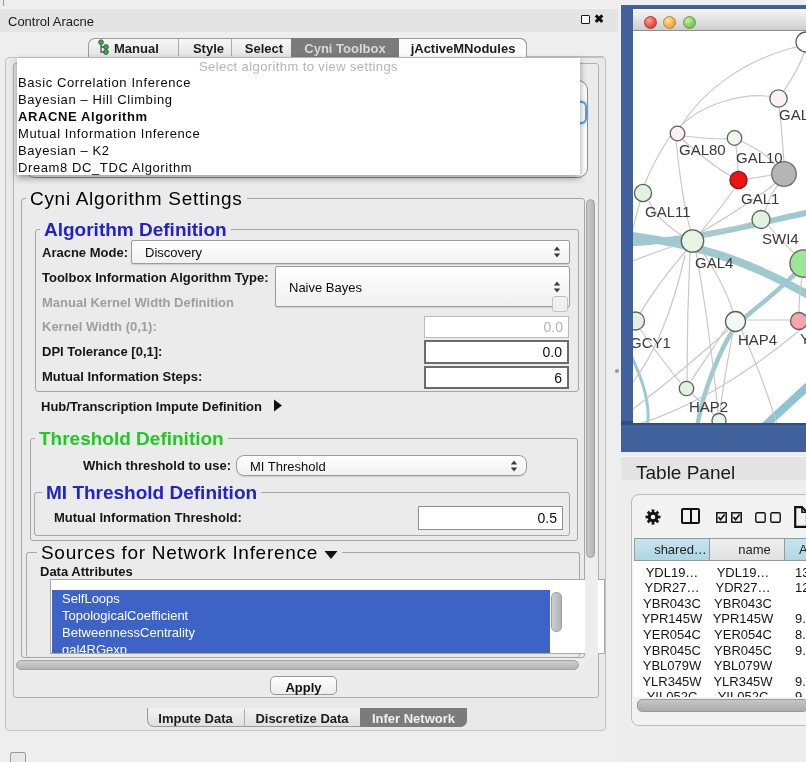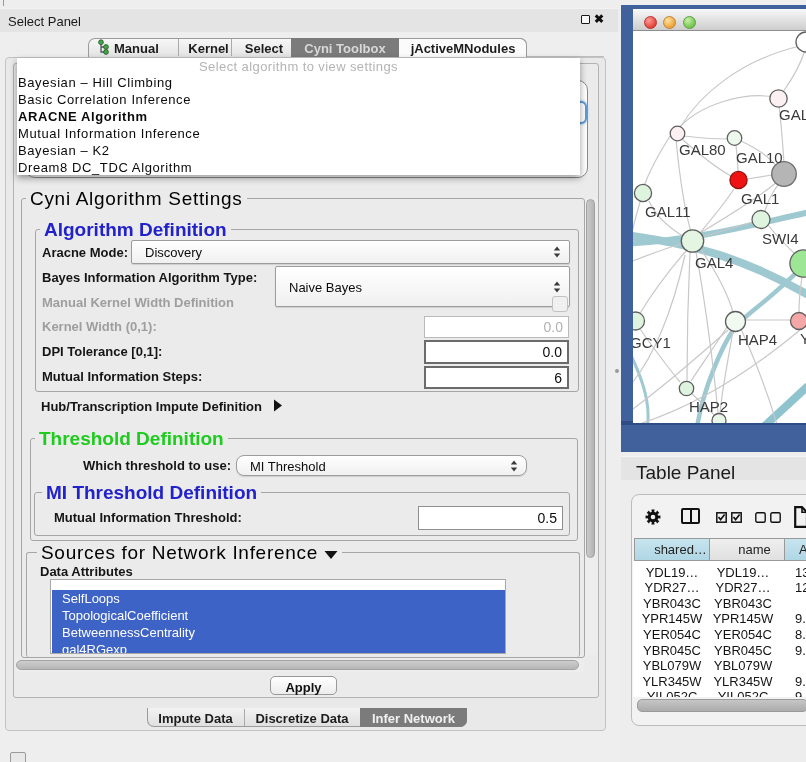--- a/index.html
+++ b/index.html
@@ -14,37 +14,37 @@
 .tf{position:absolute;background:#fff;box-sizing:border-box;font-size:14px;text-align:right;color:#0c0c0c}
 .tf span{position:absolute;right:5px;top:50%;transform:translateY(-50%)}
 .ddi{height:17px;line-height:17px;font-size:13px;color:#0a0a0a;padding-left:1px;letter-spacing:.6px;white-space:nowrap}
 .trow{position:absolute;font-size:13px;color:#141414;white-space:nowrap}
 </style></head>
 <body>
 <div id="app">
 
 <div class="a" style="left:3px;top:0;width:1px;height:6px;background:#9a9a9a"></div>
 <div class="a" style="left:0;top:8px;width:618px;height:24px;background:#e4e4e4;border-top:1px solid #f2f2f2;box-sizing:border-box"></div>
-<div class="a" style="left:8px;top:14px;font-size:13px;color:#1a1a1a">Select Panel</div>
+<div class="a" style="left:8px;top:14px;font-size:13px;color:#1a1a1a">Control Aracne</div>
 <div class="a" style="left:581px;top:15px;width:7px;height:7px;border:1.5px solid #1a1a1a;border-radius:1px;background:#f8f8f8"></div>
 <div class="a" style="left:594px;top:12px;font-size:12px;font-weight:bold;color:#111">✖</div>
 
 <div class="a" style="left:88px;top:38px;width:439px;height:19px;background:linear-gradient(#f7f7f7,#e3e3e3);border:1px solid #9b9b9b;border-bottom:none;border-radius:7px 7px 0 0;box-sizing:border-box"></div>
 <div class="a" style="left:178px;top:39px;width:1px;height:17px;background:#aaa"></div>
 <div class="a" style="left:231px;top:39px;width:1px;height:17px;background:#aaa"></div>
 <div class="a" style="left:291px;top:38px;width:108px;height:19px;background:#7b7b7b"></div>
 <div class="a" style="left:399px;top:38px;width:128px;height:19px;background:#fbfbfb;border:1px solid #9b9b9b;border-bottom:none;border-left:none;border-radius:0 7px 0 0;box-sizing:border-box"></div>
 <svg class="a" style="left:97px;top:39px" width="14" height="16" viewBox="0 0 14 16">
  <path d="M4 4 V13 H8 M4 8 H8" stroke="#556" stroke-width="1.3" fill="none"></path>
  <circle cx="4" cy="3.2" r="2.4" fill="#4aa34a" stroke="#1e5c1e" stroke-width=".8"></circle>
  <circle cx="9" cy="8" r="2.4" fill="#4aa34a" stroke="#1e5c1e" stroke-width=".8"></circle>
  <circle cx="9" cy="13" r="2.4" fill="#4aa34a" stroke="#1e5c1e" stroke-width=".8"></circle>
 </svg>
 <div class="a b" style="left:114px;top:41px;font-size:13px;color:#1c1c1c">Manual</div>
-<div class="a b" style="left:186px;top:41px;font-size:13px;color:#1c1c1c;width:45px;text-align:center">Kernel</div>
+<div class="a b" style="left:186px;top:41px;font-size:13px;color:#1c1c1c;width:45px;text-align:center">Style</div>
 <div class="a b" style="left:237px;top:41px;font-size:13px;color:#1c1c1c;width:54px;text-align:center">Select</div>
 <div class="a b" style="left:291px;top:41px;font-size:13px;color:#d8d8d8;width:108px;text-align:center">Cyni Toolbox</div>
 <div class="a b" style="left:399px;top:41px;font-size:13px;color:#1c1c1c;width:128px;text-align:center">jActiveMNodules</div>
 <div class="a" style="left:527px;top:56px;width:77px;height:1px;background:#bdbdbd"></div>
 
 <div class="a" style="left:5px;top:57px;width:601px;height:674px;background:#e9e9e9;border:1px solid #c2c2c2;border-radius:4px;box-sizing:border-box"></div>
 
 <div class="a" style="left:13px;top:63px;width:586px;height:635px;background:#ebebeb;border:1px solid #b2b2b2;border-radius:3px;box-sizing:border-box"></div>
 
 <div class="grp" style="left:21px;top:198px;width:562px;height:458px">
@@ -55,21 +55,21 @@
   <span class="gt" style="color:#2222cc">Algorithm Definition</span>
 </div>
 <div class="lb" style="left:42px;top:246px">Aracne Mode:</div>
 <div class="combo" style="left:131px;top:240px;width:439px;height:24px">
       <span class="v">Discovery</span>
  <svg width="8" height="12" viewBox="0 0 8 12">
         <path d="M4 .5 L7.2 4.6 H.8z" fill="#3a3a3a"></path>
         <path d="M4 11.5 L.8 7.4 H7.2z" fill="#3a3a3a"></path>
       </svg>
     </div>
-<div class="lb" style="left:42px;top:271px">Bayes Information Algorithm Type:</div>
+<div class="lb" style="left:42px;top:271px">Toolbox Information Algorithm Type:</div>
 <div class="combo" style="left:275px;top:266px;width:295px;height:41px">
       <span class="v">Naive Bayes</span>
  <svg width="8" height="12" viewBox="0 0 8 12">
         <path d="M4 .5 L7.2 4.6 H.8z" fill="#3a3a3a"></path>
         <path d="M4 11.5 L.8 7.4 H7.2z" fill="#3a3a3a"></path>
       </svg>
     </div>
 <div class="lb lbg" style="left:42px;top:296px">Manual Kernel Width Definition</div>
 <div class="a" style="left:552px;top:296px;width:16px;height:16px;background:#f0f0f0;border:1px solid #c2c2c2;border-radius:3px;box-sizing:border-box"></div>
 <div class="lb lbg" style="left:42px;top:320px">Kernel Width (0,1):</div>
@@ -110,35 +110,35 @@
       <span>0.5</span>
     </div>
 
 <div class="grp" style="left:26px;top:552px;width:552px;height:104px;border-bottom:none">
   <span class="gt" style="font-weight:normal;background:#ebebeb;letter-spacing:.7px;left:10px">Sources for Network Inference <svg width="14" height="10" viewBox="0 0 14 10" style="vertical-align:-1px">
           <path d="M.5 1 H13.5 L7 9 z" fill="#111"></path>
         </svg></span>
 </div>
 <div class="lb" style="left:40px;top:565px">Data Attributes</div>
 
-<div class="a" style="left:50px;top:579px;width:456px;height:75px;background:#fff;border:1px solid #a8a8a8;box-sizing:border-box;overflow:hidden">
+<div class="a" style="left:50px;top:579px;width:555px;height:75px;background:#fff;border:1px solid #a8a8a8;box-sizing:border-box;overflow:hidden">
   <div style="position:absolute;left:1px;top:10px;width:498px;height:68px;background:#3e63c6"></div>
   <div style="position:absolute;left:11px;top:10px;height:17px;line-height:17px;font-size:13px;color:#fff">SelfLoops</div>
   <div style="position:absolute;left:11px;top:27px;height:17px;line-height:17px;font-size:13px;color:#fff">TopologicalCoefficient</div>
   <div style="position:absolute;left:11px;top:44px;height:17px;line-height:17px;font-size:13px;color:#fff">BetweennessCentrality</div>
   <div style="position:absolute;left:11px;top:61px;height:17px;line-height:17px;font-size:13px;color:#fff">gal4RGexp</div>
   <div style="position:absolute;left:500px;top:12px;width:11px;height:40px;background:linear-gradient(90deg,#cfcfcf,#b2b2b2);border:1px solid #a0a0a0;border-radius:5px;box-sizing:border-box"></div>
 </div>
 
 <div class="a" style="left:25px;top:80px;width:561px;height:96px;background:#fff;border:1px solid #8a8a8a;border-radius:10px"></div>
 <div class="a" style="left:566px;top:101px;width:21px;height:23px;background:#fff;border:2px solid #5b9ad6;border-radius:6px;box-shadow:0 0 3px #74aede;box-sizing:border-box"></div>
 <div class="a" style="left:17px;top:58px;width:563px;height:117px;background:#fff;box-shadow:0 3px 7px rgba(0,0,0,.4);overflow:hidden">
   <div style="height:14px;line-height:14px;text-align:center;font-size:13px;color:#b4b4b4;margin-top:2px;letter-spacing:.4px">Select algorithm to view settings</div>
+  <div class="ddi">Basic Correlation Inference</div>
   <div class="ddi">Bayesian – Hill Climbing</div>
-  <div class="ddi">Basic Correlation Inference</div>
   <div class="ddi b">ARACNE Algorithm</div>
   <div class="ddi">Mutual Information Inference</div>
   <div class="ddi">Bayesian – K2</div>
   <div class="ddi">Dream8 DC_TDC Algorithm</div>
 </div>
 
 <div class="a" style="left:585px;top:198px;width:13px;height:457px;background:#ededed"></div>
 <div class="a" style="left:586px;top:199px;width:9px;height:359px;background:linear-gradient(90deg,#c9c9c9,#b4b4b4);border:1px solid #a2a2a2;border-radius:5px;box-sizing:border-box"></div>
 
 <div class="a" style="left:15px;top:659px;width:569px;height:13px;background:#ededed"></div>

